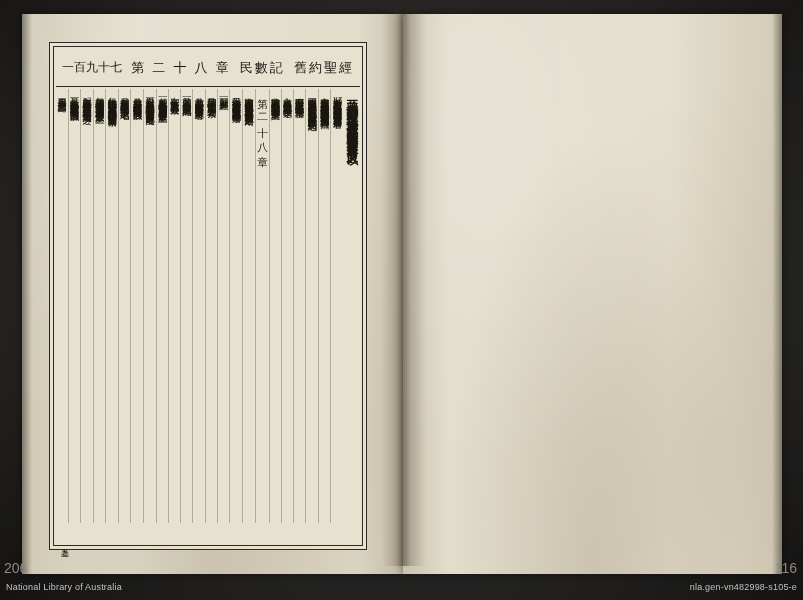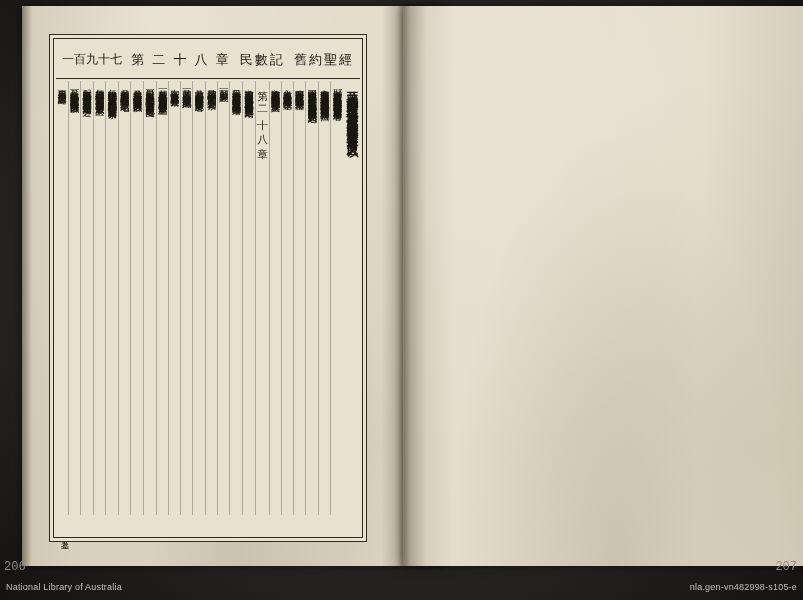--- a/index.html
+++ b/index.html
@@ -33,25 +33,24 @@
     position: absolute;
     left: 22px;
     top: 6px;
     width: 760px;
     height: 560px;
   }
 
   
   .leaf {
     position: absolute;
-    top: 0;
+    top: 8px;
     height: 560px;
     background: #ded8c6;
     box-shadow: 0 0 10px rgba(0,0,0,0.55);
-    padding-left: 44px;
   }
   .leaf.left {
     left: 0;
     width: 381px;
     background:
       linear-gradient(to left, #c9c2ae 0%, #e2dccb 12%, #e4decd 70%, #cfc8b4 100%);
   }
   .leaf.right {
     left: 381px;
     width: 379px;
@@ -211,22 +210,22 @@
     color: #cfcfcf;
     font-family: "Liberation Sans", sans-serif;
     font-size: 9px;
     letter-spacing: 0.2px;
     gap: 36px;
   }
   .meta-left { opacity: 0.92; }
   .meta-right { opacity: 0.92; margin-left: 8px; }
   .corner-num {
     position: absolute;
-    font-family: Liberation Mono, monospace;
-    font-size: 12px;
+    font-family: Liberation Sans, sans-serif;
+    font-size: 14px;
     color: #8d8a82;
   }
   .corner-num.tl { left: 4px; top: 560px; }
   .corner-num.tr { right: 6px; top: 560px; }
 
   
   .edge-dark {
     position: absolute;
     top: 0;
     width: 10px;
@@ -295,19 +294,19 @@
     <div class="leaf right">
       <div class="mottle"></div>
       <div class="edge-dark r"></div>
 
     </div>
 
     <div class="gutter"></div>
   </div>
 
   <span class="corner-num tl">206</span>
-  <span class="corner-num tr">207</span>
+  <span class="corner-num tr">116</span>
 
   <div class="meta">
     <span class="meta-left">National Library of Australia</span>
     <span class="meta-right">nla.gen-vn482998-s105-e</span>
   </div>
 </div>
 
 </body></html>

